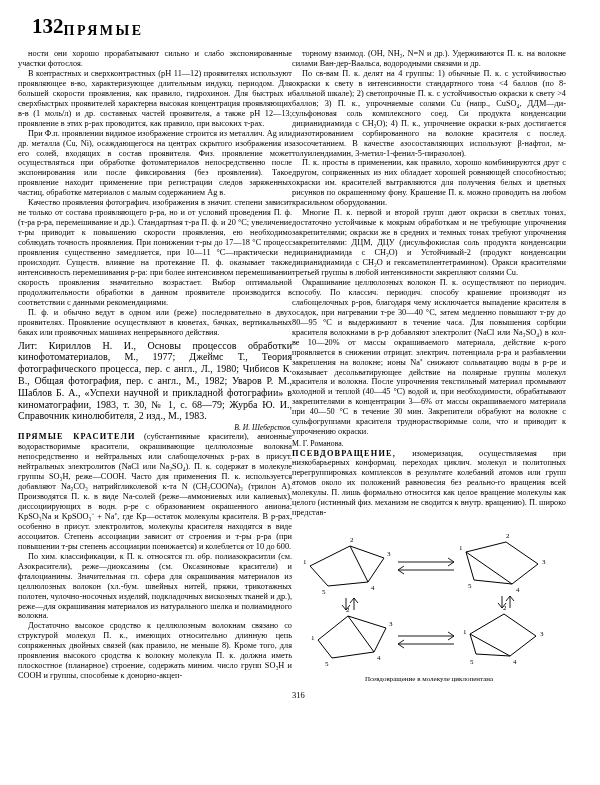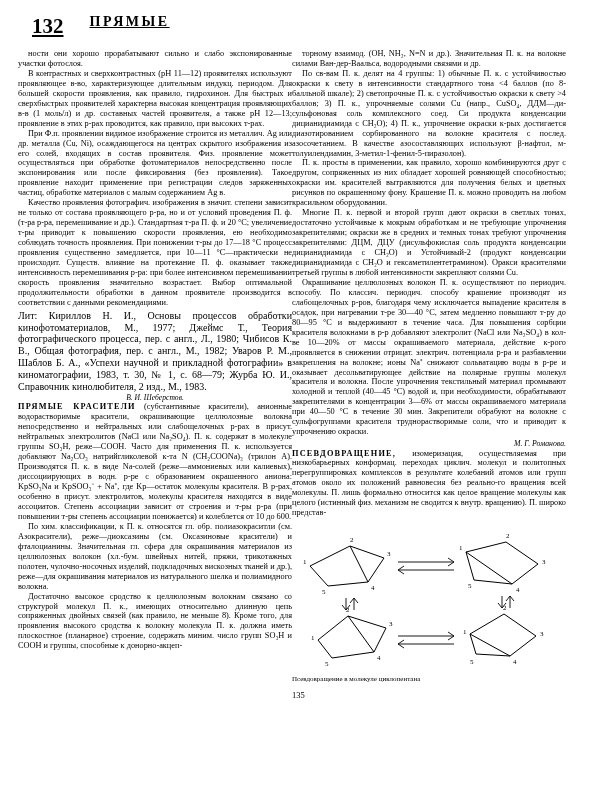--- a/index.html
+++ b/index.html
@@ -17,24 +17,22 @@
   }
   .page {
     width: 600px;
     height: 785px;
     position: relative;
     box-sizing: border-box;
     padding: 14px 18px 10px 18px;
   }
   .header {
     display: flex;
-    align-items: flex-start;
-    gap: 26px;
+    align-items: flex-end;
     margin: 0 0 10px 14px;
-    text-decoration: underline;
   }
   .folio {
     font-size: 21px;
     font-weight: bold;
     letter-spacing: 0px;
   }
   .running-title {
     font-size: 14px;
     font-weight: bold;
     letter-spacing: 2.5px;
@@ -61,39 +59,38 @@
     font-weight: bold;
     letter-spacing: 1.2px;
   }
   .smallblock {
     font-size: 10px;
     line-height: 1.18;
     text-align: justify;
     margin-top: 2px;
   }
   .sig {
-    text-align: center;
+    text-align: right;
     font-style: italic;
     font-size: 7.6px;
     margin-top: 1px;
   }
   .sig2 {
-    text-align: right;
-    font-style: italic;
+    text-align: left;
     font-size: 7.8px;
     margin-top: 2px;
   }
   .figure-wrap {
     margin-top: 6px;
     width: 100%;
     text-align: center;
   }
   .figcaption {
     font-size: 7px;
-    text-align: left;
+    text-align: center;
     margin-top: 1px;
   }
   .fig-svg { display: block; margin: 0 auto; }
   .colpagenum {
     font-size: 8.5px;
     margin-top: 6px;
   }
 </style>
 </head>
 <body>
@@ -105,32 +102,33 @@
     <span class="running-title">ПРЯМЫЕ</span>
   </div>
 
   <div class="columns">
 
     <div class="col">
       <p>ности они хорошо прорабатывают сильно и слабо экспонированные участки фотослоя.</p>
       <p>В контрастных и сверхконтрастных (рН 11—12) проявителях используют проявляющее в-во, характеризующее длительным индукц. периодом. Для большей скорости проявления, как правило, гидрохинон. Для быстрых и сверхбыстрых проявителей характерна высокая концентрация проявляющих в-в (1 моль/л) и др. составных частей проявителя, а также рН 12—13; проявление в этих р-рах проводится, как правило, при высоких т-рах.</p>
       <p>При Ф.п. проявлении видимое изображение строится из металлич. Ag или др. металла (Cu, Ni), осаждающегося на центрах скрытого изображения из его солей, входящих в состав проявителя. Физ. проявление может осуществляться при обработке фотоматериалов непосредственно после экспонирования или после фиксирования (без проявления). Такое проявление находит применение при регистрации следов заряженных частиц, обработке материалов с малым содержанием Ag в.</p>
       <p>Качество проявления фотографич. изображения в значит. степени зависит не только от состава проявляющего р-ра, но и от условий проведения П. ф. (т-ра р-ра, перемешивание и др.). Стандартная т-ра П. ф. и 20 °C; увеличение т-ры приводит к повышению скорости проявления, ею необходимо соблюдать точность проявления. При понижении т-ры до 17—18 °C процесс проявления существенно замедляется, при 10—11 °C—практически не происходит. Существ. влияние на протекание П. ф. оказывает также интенсивность перемешивания р-ра: при более интенсивном перемешивании скорость проявления значительно возрастает. Выбор оптимальной продолжительности обработки в данном проявителе производится в соответствии с данными рекомендациями.</p>
+      <p>П. ф. и обычно ведут в одном или (реже) последовательно в двух проявителях. Проявление осуществляют в кюветах, бачках, вертикальных баках или проявочных машинах непрерывного действия.</p>
 
       <div class="smallblock">Лит: Кириллов Н. И., Основы процессов обработки кинофотоматериалов, М., 1977; Джеймс Т., Теория фотографического процесса, пер. с англ., Л., 1980; Чибисов К. В., Общая фотография, пер. с англ., М., 1982; Уваров Р. М., Шаблов Б. А., «Успехи научной и прикладной фотографии» в киноматографии, 1983, т. 30, № 1, с. 68—79; Журба Ю. И., Справочник кинолюбителя, 2 изд., М., 1983.</div>
       <div class="sig">В. И. Шеберстов.</div>
 
       <p class="noindent"><span class="sec-head">ПРЯМЫЕ КРАСИТЕЛИ</span> <span>(субстантивные красители), анионные водорастворимые красители, окрашивающие целлюлозные волокна непосредственно и нейтральных или слабощелочных р-рах в присут. нейтральных электролитов (NaCl или Na₂SO₄). П. к. содержат в молекуле группы SO₃H, реже—COOH. Часто для применения П. к. используется добавляют Na₂CO₃ натрийгликолевой к-та N (CH₂COONa)₃ (трилон А). Производятся П. к. в виде Na-солей (реже—аммониевых или калиевых), диссоциирующих в водн. р-ре с образованием окрашенного аниона: KpSO₃Na и KpSOO₃⁻ + Na⁺, где Kp—остаток молекулы красителя. В р-рах, особенно в присут. электролитов, молекулы красителя находятся в виде ассоциатов. Степень ассоциации зависит от строения и т-ры р-ра (при повышении т-ры степень ассоциации понижается) и колеблется от 10 до 600.</span></p>
       <p>По хим. классификации, к П. к. относятся гл. обр. полиазокраситли (см. Азокрасители), реже—диоксазины (см. Оксазиновые красители) и фталоцианины. Значительная гл. сфера для окрашивания материалов из целлюлозных волокон (хл.-бум. швейных нитей, пряжи, трикотажных полотен, чулочно-носочных изделий, подкладочных вискозных тканей и др.), реже—для окрашивания материалов из натурального шелка и полиамидного волокна.</p>
       <p>Достаточно высокое сродство к целлюлозным волокнам связано со структурой молекул П. к., имеющих относительно длинную цепь сопряженных двойных связей (как правило, не меньше 8). Кроме того, для проявления высокого сродства к волокну молекула П. к. должна иметь плоскостное (планарное) строение, содержать миним. число групп SO₃H и COOH и группы, способные к донорно-акцеп-</p>
 
     </div>
 
     <div class="col">
-      <p>торному взаимод. (OH, NH₂, N=N и др.). Значительная П. к. на волокне силами Ван-дер-Ваальса, водородными связями и др.</p>
+      <p>торному взаимод. (OH, NH₂, N=N и др.). Удерживаются П. к. на волокне силами Ван-дер-Ваальса, водородными связями и др.</p>
       <p>По св-вам П. к. делят на 4 группы: 1) обычные П. к. с устойчивостью окраски к свету в интенсивности стандартного тона &lt;4 баллов (по 8-балльной шкале); 2) светопрочные П. к. с устойчивостью окраски к свету &gt;4 баллов; 3) П. к., упрочняемые солями Cu (напр., CuSO₄, ДДМ—ди-сульфоновая соль комплексного соед. Си продукта конденсации дицианидиамида с CH₂O); 4) П. к., упрочнение окраски к-рых достигается диазотированием сорбированного на волокне красителя с послед. азосочетанием. В качестве азосоставляющих используют β-нафтол, м-толуилендиамин, 3-метил-1-фенил-5-пиразолон).</p>
       <p>П. к. просты в применении, как правило, хорошо комбинируются друг с другом, сопряженных из них обладает хорошей ровняющей способностью; окраски им. красителей вытравляются для получения белых и цветных рисунков по окрашенному фону. Крашение П. к. можно проводить на любом красильном оборудовании.</p>
       <p>Многие П. к. первой и второй групп дают окраски в светлых тонах, достаточно устойчивые к мокрым обработкам и не требующие упрочнения закрепителями; окраски же в средних и темных тонах требуют упрочнения закрепителями: ДЦМ, ДЦУ (дисульфокислая соль продукта конденсации дицианидиамида с CH₂O) и Устойчивый-2 (продукт конденсации дицианидиамида с CH₂O и гексаметилентетрамином). Оракси красителями третьей группы в любой интенсивности закрепляют солями Cu.</p>
       <p>Окрашивание целлюлозных волокон П. к. осуществляют по периодич. способу. По классич. периодич. способу крашение производят из слабощелочных р-ров, благодаря чему исключается выпадение красителя в осадок, при нагревании т-ре 30—40 °C, затем медленно повышают т-ру до 80—95 °C и выдерживают в течение часа. Для повышения сорбции красителя волокнами в р-р добавляют электролит (NaCl или Na₂SO₄) в кол-ве 10—20% от массы окрашиваемого материала, действие к-рого проявляется в снижении отрицат. электрич. потенциала р-ра и разбавлении закрепления на волокне; ионы Na⁺ снижают сольватацию воды в р-ре и оказывает десольватирующее действие на полярные группы молекул красителя и волокна. После упрочнения текстильный материал промывают холодной и теплой (40—45 °C) водой и, при необходимости, обрабатывают закрепителями в концентрации 3—6% от массы окрашиваемого материала при 40—50 °C в течение 30 мин. Закрепители обрабуют на волокне с сульфогруппами красителя труднорастворимые соли, что и приводит к упрочнению окраски.</p>
       <div class="sig2">М. Г. Романова.</div>
 
       <p class="noindent"><span class="sec-head">ПСЕВДОВРАЩЕНИЕ,</span> <span>изомеризация, осуществляемая при низкобарьерных конформац. переходах циклич. молекул и политопных перегруппировках комплексов в результате колебаний атомов или групп атомов около их положений равновесия без реально-го вращения всей молекулы. П. лишь формально относится как целое вращение молекулы как целого (истинный физ. механизм не сводится к внутр. вращению). П. широко представ-</span></p>
 
       <div class="figure-wrap">
         <svg class="fig-svg" width="262" height="150" viewBox="0 0 262 150">
@@ -187,17 +185,17 @@
               <line x1="204" y1="72" x2="204" y2="84"></line>
               <polyline points="200,79 204,84 208,79" fill="none"></polyline>
               <line x1="212" y1="84" x2="212" y2="72"></line>
               <polyline points="208,77 212,72 216,77" fill="none"></polyline>
             </g>
           </g>
         </svg>
         <div class="figcaption">Псевдовращение в молекуле циклопентана</div>
       </div>
 
-      <div class="colpagenum">135</div>
+      <div class="colpagenum">316</div>
     </div>
 
   </div>
 </div>
 
 </body></html>

